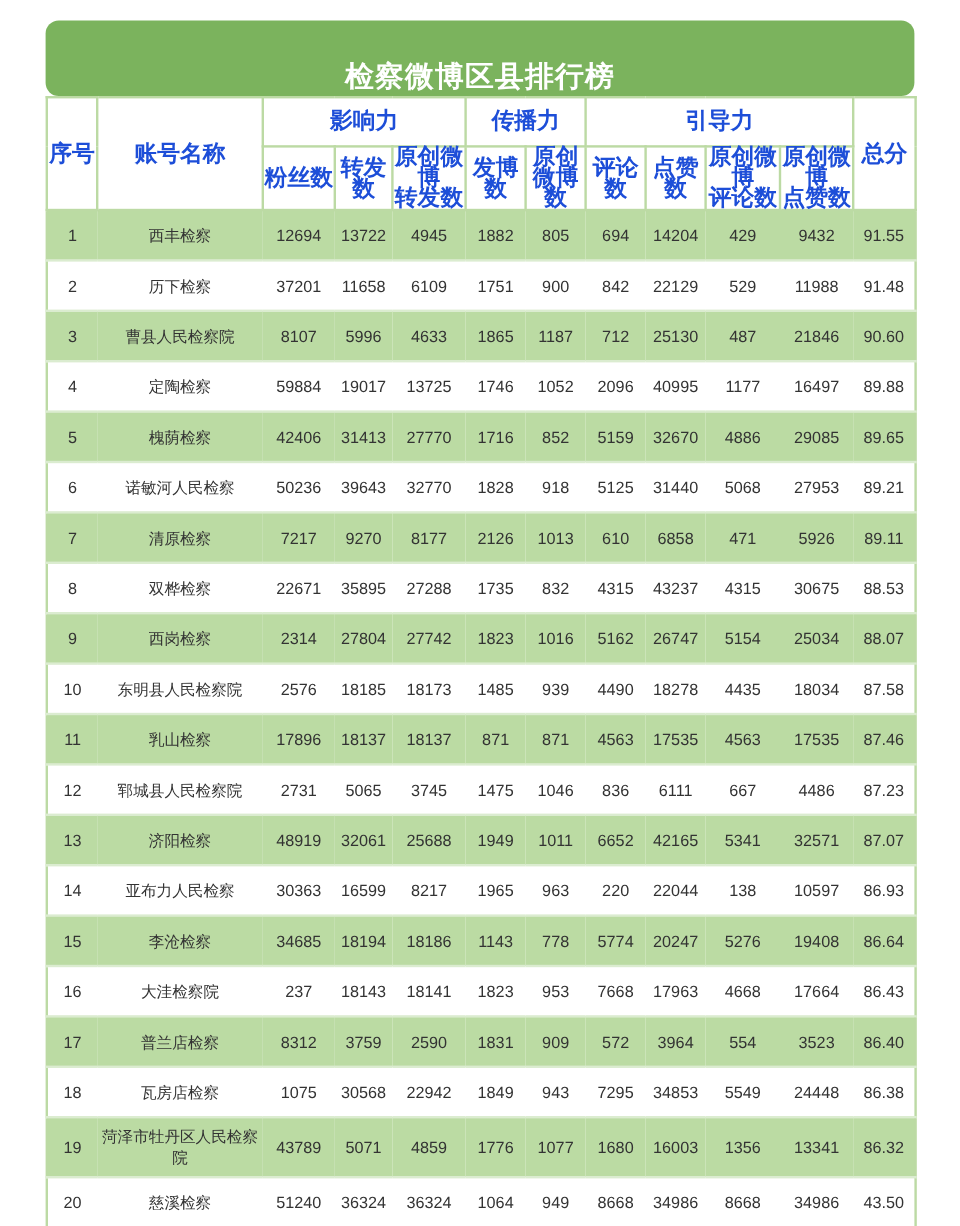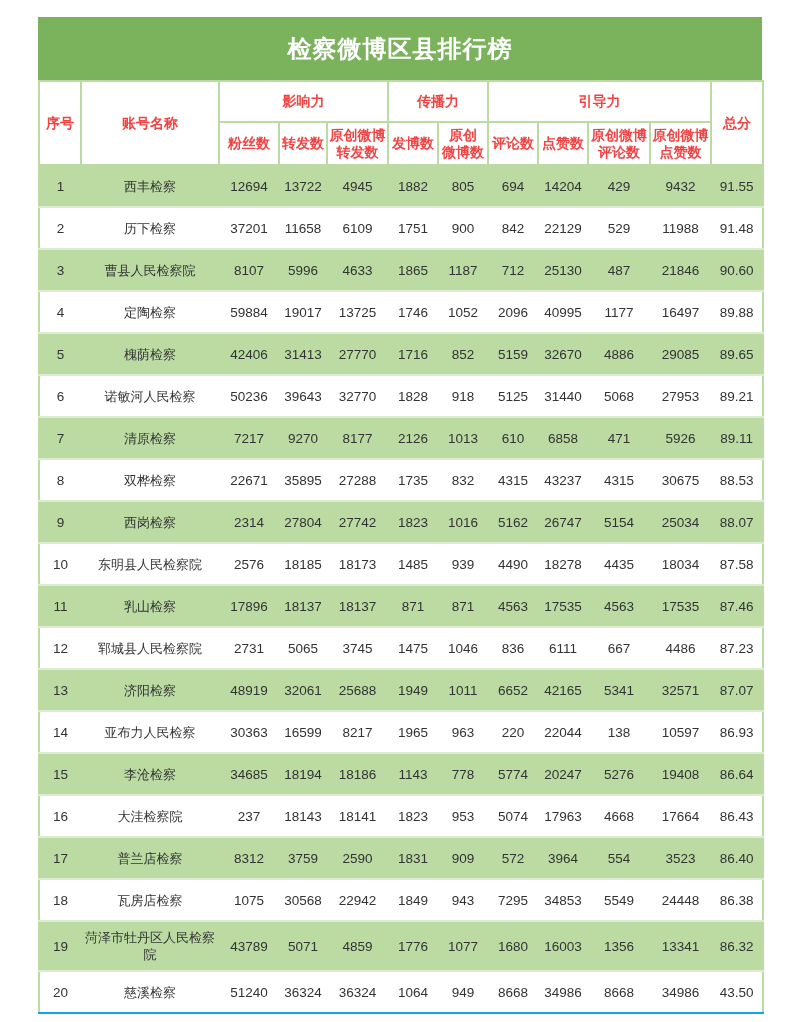--- a/index.html
+++ b/index.html
@@ -1,23 +1,23 @@
 <!DOCTYPE html>
 <html><head>
   <meta charset="utf-8">
   <style>
     html, body { margin: 0; padding: 0; background: #ffffff; }
     body { width: 800px; height: 1022px; position: relative; overflow: hidden;
            font-family: "DejaVu Sans", "Liberation Sans", sans-serif; color: #333; }
     .frame { position: absolute; left: 38px; top: 17px; width: 724px; }
-    .title-bar { height: 63px; background: #7bb35d; display: flex; align-items: center; justify-content: center; }
+    .title-bar { height: 63px; background: #7bb35d; display: flex; align-items: flex-end; justify-content: center; border-radius: 11px; }
     .title { color: #fff; font-family: "DejaVu Serif", "Liberation Serif", serif; font-weight: bold; font-size: 24px; letter-spacing: 1px; }
     table { border-collapse: collapse; width: 724px; table-layout: fixed; }
     th, td { border: 2px solid #bcdaa4; text-align: center; padding: 0; }
-    th { background: #ffffff; font-weight: bold; font-size: 14px; color: #ef4444; line-height: 17px; }
+    th { background: #ffffff; font-weight: bold; font-size: 19px; color: #1d4ed8; line-height: 17px; }
     .h1 { height: 41px; }
     .h2 { height: 43px; }
     td { height: 40px; font-size: 13.5px; font-family: "Liberation Sans", "DejaVu Sans", sans-serif; color: #333; }
     td.name { font-family: Liberation Serif, serif; font-size: 13px; line-height: 17px; }
     tr.odd td { background: #bbdba3; }
     tr.even td { background: #ffffff; }
     tbody td { border-left: none; border-right: none; border-top: 2px solid #dbecd0; border-bottom: 2px solid #dbecd0; }
     tbody td:first-child { border-left: 2px solid #bcdaa4; }
     tbody td:last-child { border-right: 2px solid #bcdaa4; }
     tbody tr:last-child td { border-bottom: 2px solid #0ea5e9; }
@@ -277,21 +277,21 @@
           <td>86.64</td>
         </tr>
         <tr class="even">
           <td>16</td>
           <td class="name">大洼检察院</td>
           <td>237</td>
           <td>18143</td>
           <td>18141</td>
           <td>1823</td>
           <td>953</td>
-          <td>5074</td>
+          <td>7668</td>
           <td>17963</td>
           <td>4668</td>
           <td>17664</td>
           <td>86.43</td>
         </tr>
         <tr class="odd">
           <td>17</td>
           <td class="name">普兰店检察</td>
           <td>8312</td>
           <td>3759</td>

